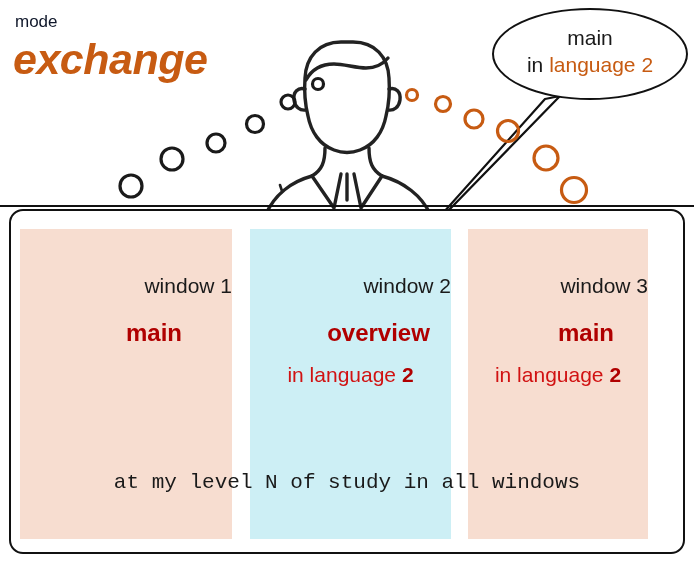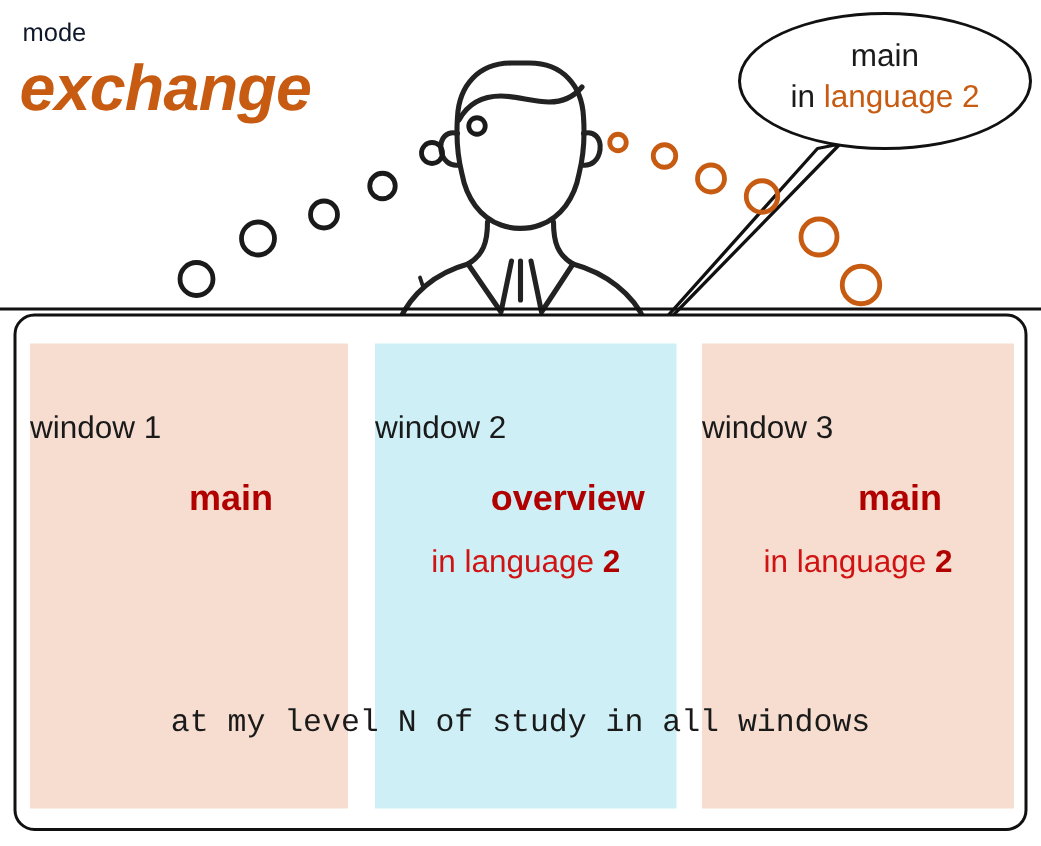--- a/index.html
+++ b/index.html
@@ -89,28 +89,28 @@
   }
 
   .window-panel {
     position: absolute;
     top: 18px;
     height: 310px;
     box-sizing: border-box;
   }
   #panel-1 { left: 9px;   width: 212px; background: #F7DDD0; }
   #panel-2 { left: 239px; width: 201px; background: #CDEFF5; }
-  #panel-3 { left: 457px; width: 208px; background: #F7DDD0; }
+  #panel-3 { left: 457px; width: 180px; background: #F7DDD0; }
 
   .window-title {
     position: absolute;
     top: 46px;
     left: 0;
     width: 100%;
-    text-align: left;
+    text-align: right;
     font-size: 21px;
     color: #1a1a1a;
     line-height: 1;
   }
   .window-mode {
     position: absolute;
     top: 92px;
     left: 0;
     width: 100%;
     text-align: center;

